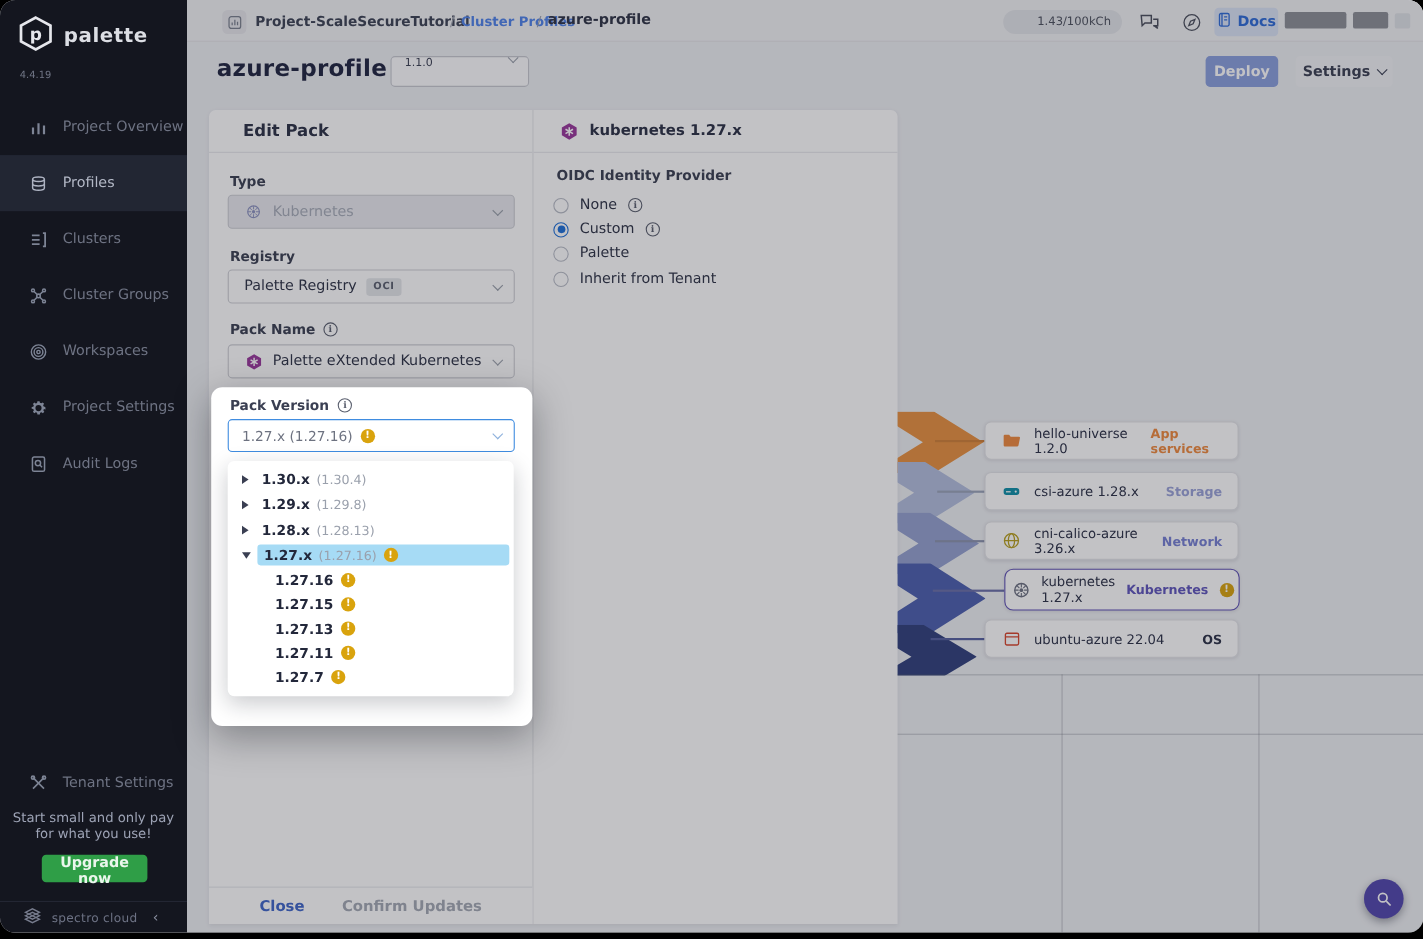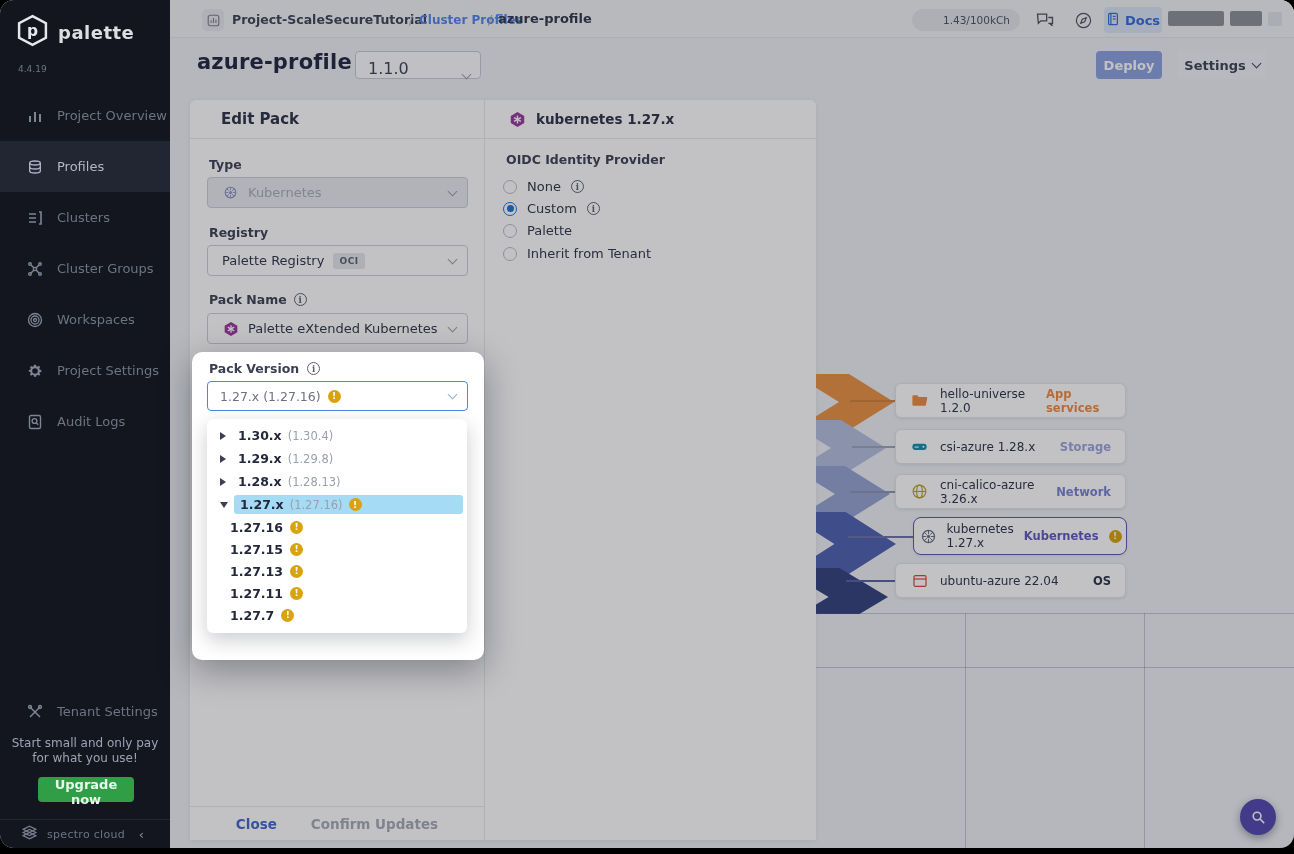--- a/index.html
+++ b/index.html
@@ -32,21 +32,21 @@
   .crumb-link { position:absolute; left:419px; top:13px; font-size:12px; color:#4f83ea; font-weight:600; cursor:pointer; }
   .crumb-sep2 { position:absolute; left:488px; top:12px; color:#9ba1ad; font-size:12.5px; }
   .crumb-current { position:absolute; left:498px; top:11px; font-size:13px; color:#2e3345; font-weight:600; }
   .credits-pill { position:absolute; left:912px; top:9px; width:108px; height:22px; border-radius:11px; background:#e3e5e9; display:flex; align-items:center; justify-content:flex-end; padding-right:10px; font-size:10.5px; color:#4c515e; }
   .top-ic { position:absolute; top:9px; width:22px; height:22px; color:#4a4f5c; display:flex; align-items:center; justify-content:center; cursor:pointer; }
   .docs-chip { position:absolute; left:1104px; top:7px; width:58px; height:26px; border-radius:4px; background:#dbe4f6; display:flex; align-items:center; justify-content:center; gap:5px; color:#2e6bd8; font-size:13px; font-weight:600; cursor:pointer; }
   .redact { position:absolute; border-radius:2px; }
 
   
   .page-title { position:absolute; left:197px; top:50px; font-size:21px; font-weight:700; color:#1f2440; letter-spacing:.2px; }
-  .ver-select { position:absolute; left:355px; top:51px; width:126px; height:28px; background:#fdfdfe; border:1px solid #c7c9d0; border-radius:4px; display:flex; align-items:flex-end; padding:0 10px 0 12px; font-size:16px; color:#3a3f52; cursor:pointer; }
+  .ver-select { position:absolute; left:355px; top:51px; width:126px; height:28px; background:#fdfdfe; border:1px solid #c7c9d0; border-radius:4px; display:flex; align-items:flex-start; padding:0 10px 0 12px; font-size:10px; color:#3a3f52; cursor:pointer; }
   .btn-deploy { position:absolute; left:1096px; top:51px; width:66px; height:28px; background:#8a9fdd; color:#fff; border:none; border-radius:4px; font-size:13px; font-weight:600; cursor:pointer; font-family:inherit; }
   .btn-settings { position:absolute; left:1178px; top:51px; width:88px; height:28px; background:#f2f3f6; color:#3a3f52; border:none; border-radius:4px; font-size:13px; font-weight:600; cursor:pointer; font-family:inherit; display:flex; align-items:center; justify-content:center; gap:7px; }
 
   .chev { width:7px; height:7px; border-right:1.5px solid #9aa0ab; border-bottom:1.5px solid #9aa0ab; transform:rotate(45deg); margin-top:-3px; flex:none; }
   .chev.right { margin-left:auto; }
 
   
   .panel-wrap { position:absolute; left:190px; top:100px; width:626px; height:740px; background:#fff; border-radius:6px 6px 0 0; box-shadow:0 1px 4px rgba(40,44,60,.08); }
   .panel-div { position:absolute; left:294px; top:0; width:1px; height:740px; background:#e7e8ec; }
   .panel-hdr { position:absolute; top:0; height:39px; border-bottom:1px solid #e7e8ec; display:flex; align-items:center; }
@@ -70,21 +70,21 @@
   .pv-input .chev { border-color:#8fb2dd; }
   .dropdown { position:absolute; left:15px; top:67px; width:260px; height:214px; background:#fff; border-radius:6px; box-shadow:0 7px 20px rgba(20,24,38,.22); padding-top:5px; z-index:7;text-align:right; }
   .dd-row { display:flex; align-items:center; height:23px; padding-left:13px; cursor:pointer; }
   .dd-row .caret { flex:none; margin-right:6px; }
   .caret-r { width:0; height:0; border-left:6px solid #3a3f52; border-top:4px solid transparent; border-bottom:4px solid transparent; }
   .caret-d { width:0; height:0; border-top:6px solid #3a3f52; border-left:4px solid transparent; border-right:4px solid transparent; }
   .dd-body { flex:1; display:flex; align-items:center; gap:6px; padding:2px 6px; border-radius:3px; margin-right:4px; }
   .dd-body.sel { background:#a6dbf5; }
   .dd-ver { font-size:12.5px; font-weight:700; color:#23283b; }
   .dd-latest { font-size:11.5px; color:#9aa0ac; }
-  .dd-child { display:flex; align-items:center; gap:7px; height:22px; padding-left:23px; cursor:pointer; }
+  .dd-child { display:flex; align-items:center; gap:7px; height:22px; padding-left:43px; cursor:pointer; }
   .dd-child .dd-ver { font-weight:700; }
 
   .panel-footer { position:absolute; left:190px; top:806px; width:294px; height:34px; border-top:1px solid #e7e8ec; background:#fff; display:flex; align-items:center; justify-content:center; gap:34px; }
   .btn-close { background:none; border:none; color:#3f66c9; font-size:13.5px; font-weight:700; cursor:pointer; font-family:inherit; }
   .btn-confirm { background:none; border:none; color:#a4a9b4; font-size:13.5px; font-weight:600; cursor:default; font-family:inherit; }
 
   
   .oidc-label { position:absolute; left:506px; top:152px; font-size:12.5px; font-weight:700; color:#3a3f52; }
   .radio-row { position:absolute; left:503px; display:flex; align-items:center; gap:10px; cursor:pointer; }
   .radio { width:14px; height:14px; border-radius:50%; border:1.5px solid #b8bcc6; background:#fff; flex:none; display:flex; align-items:center; justify-content:center; }

